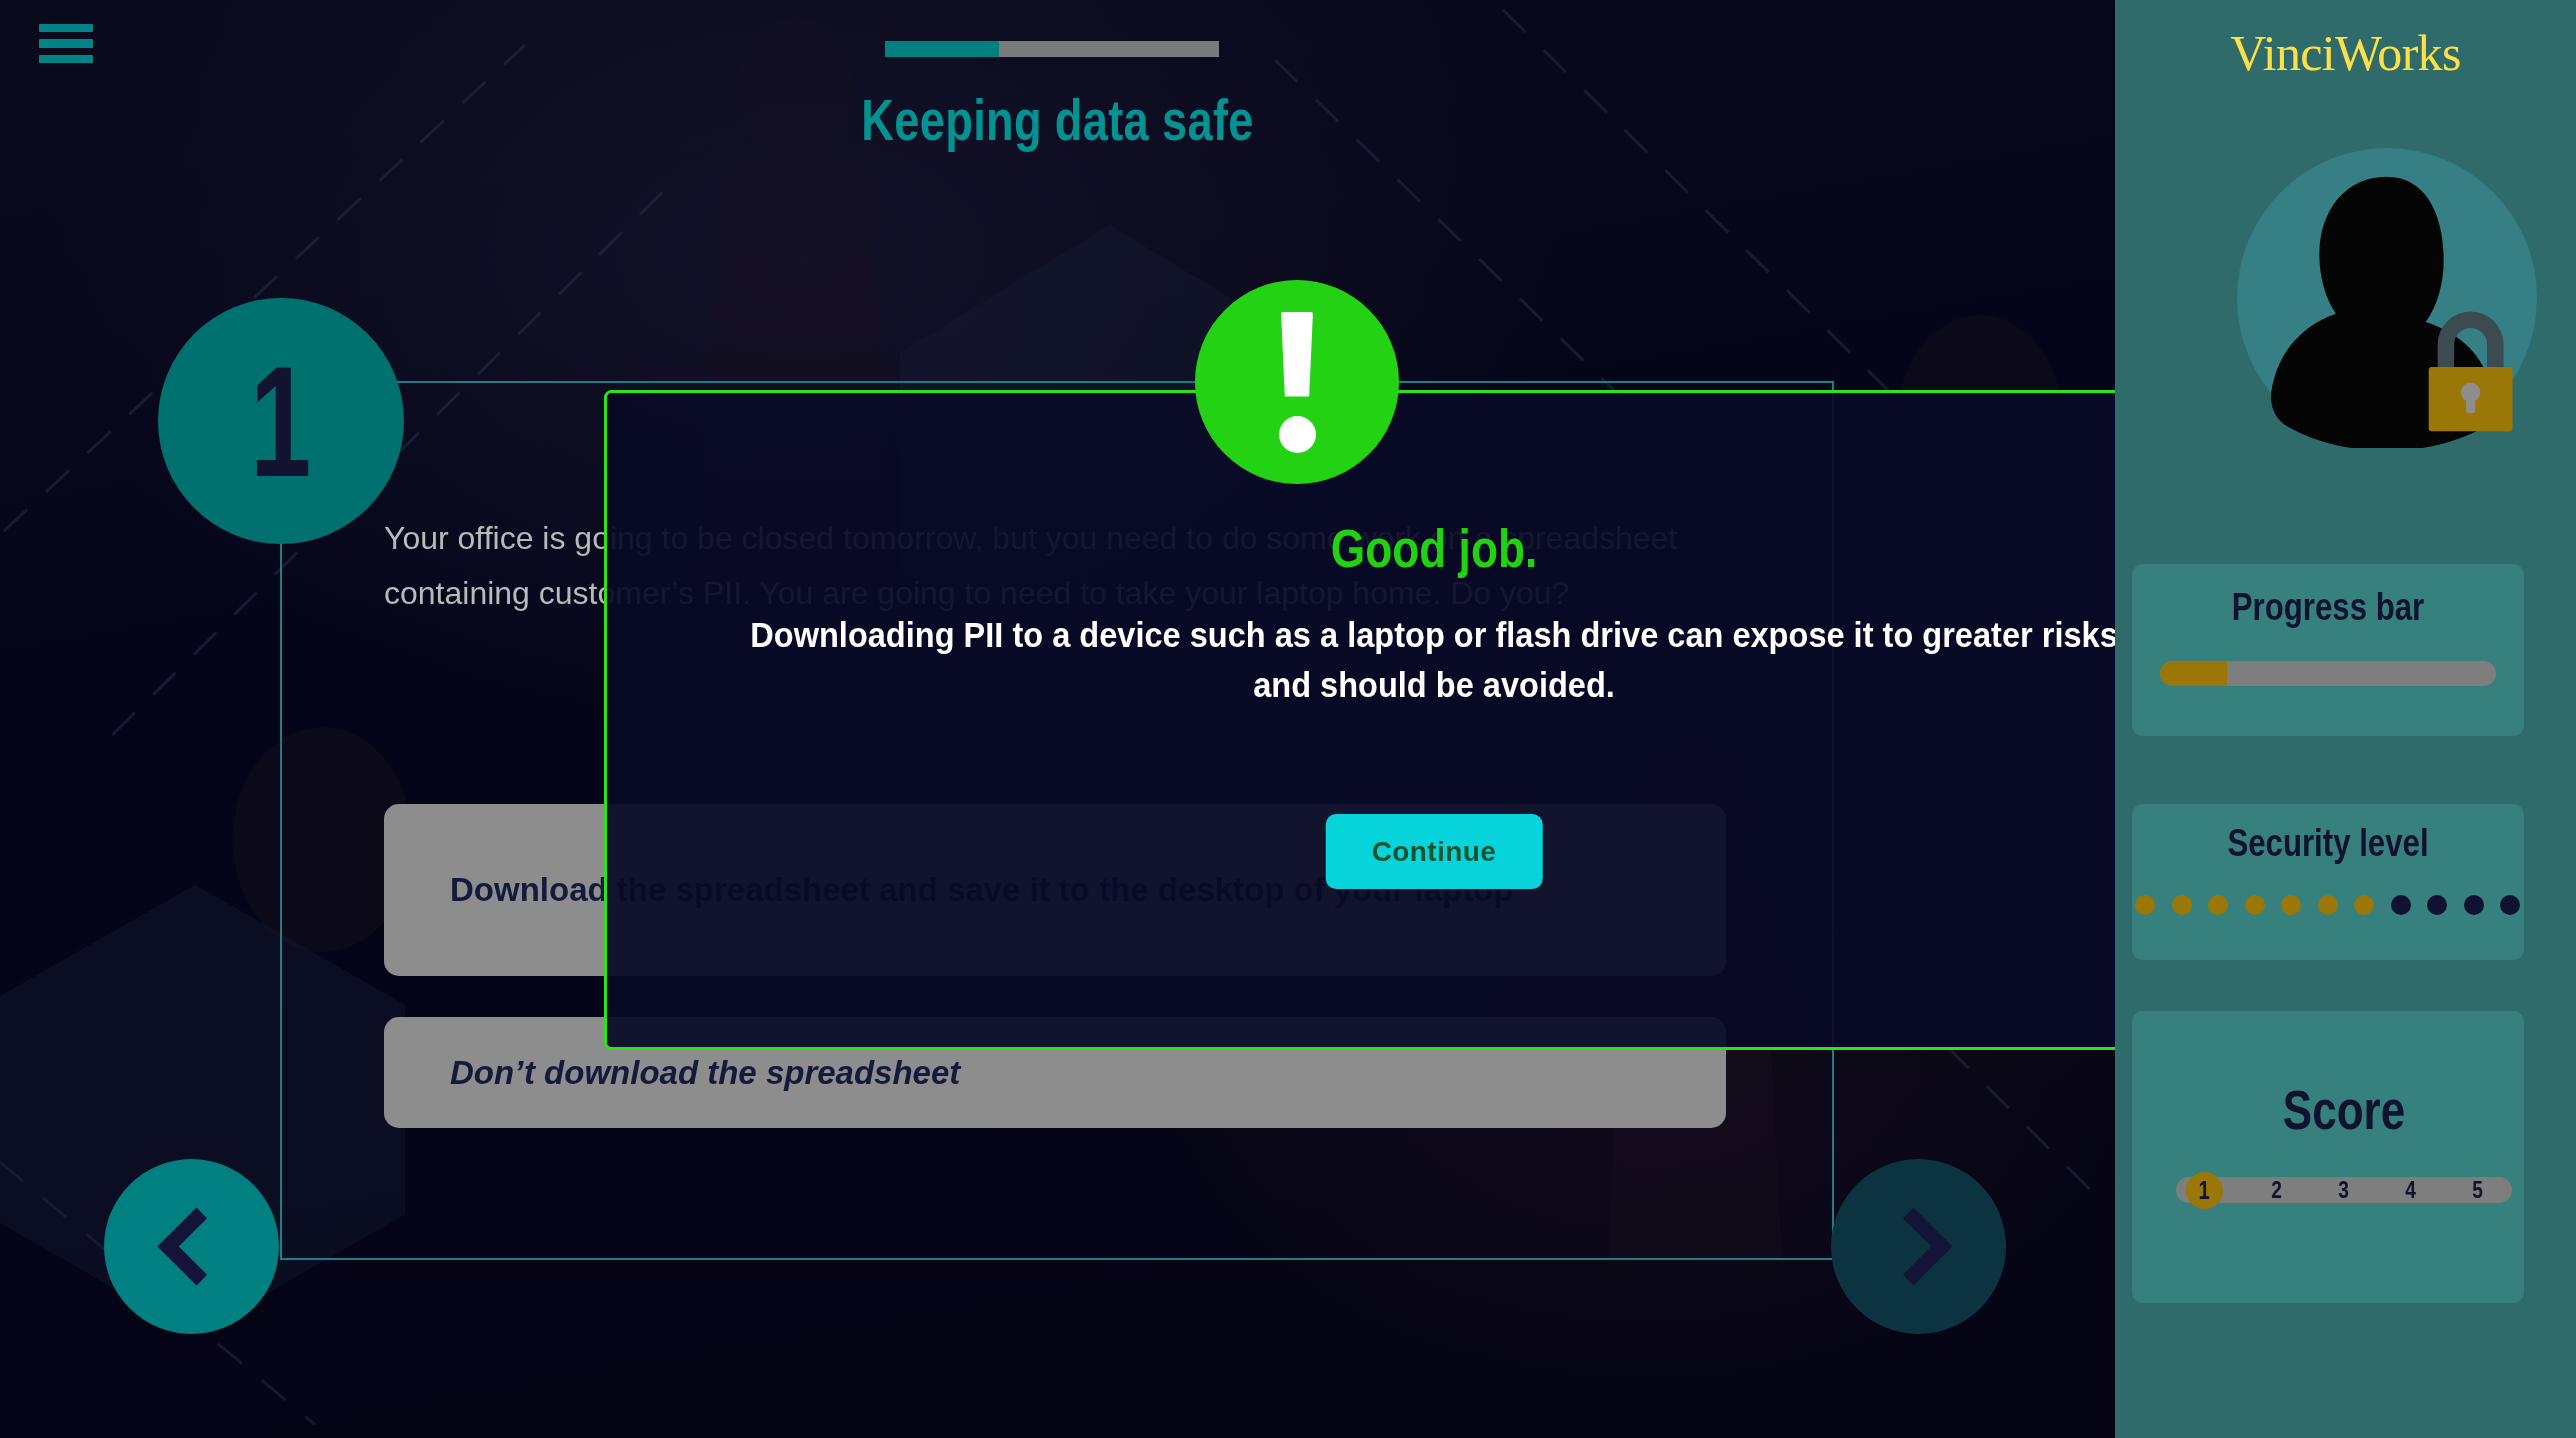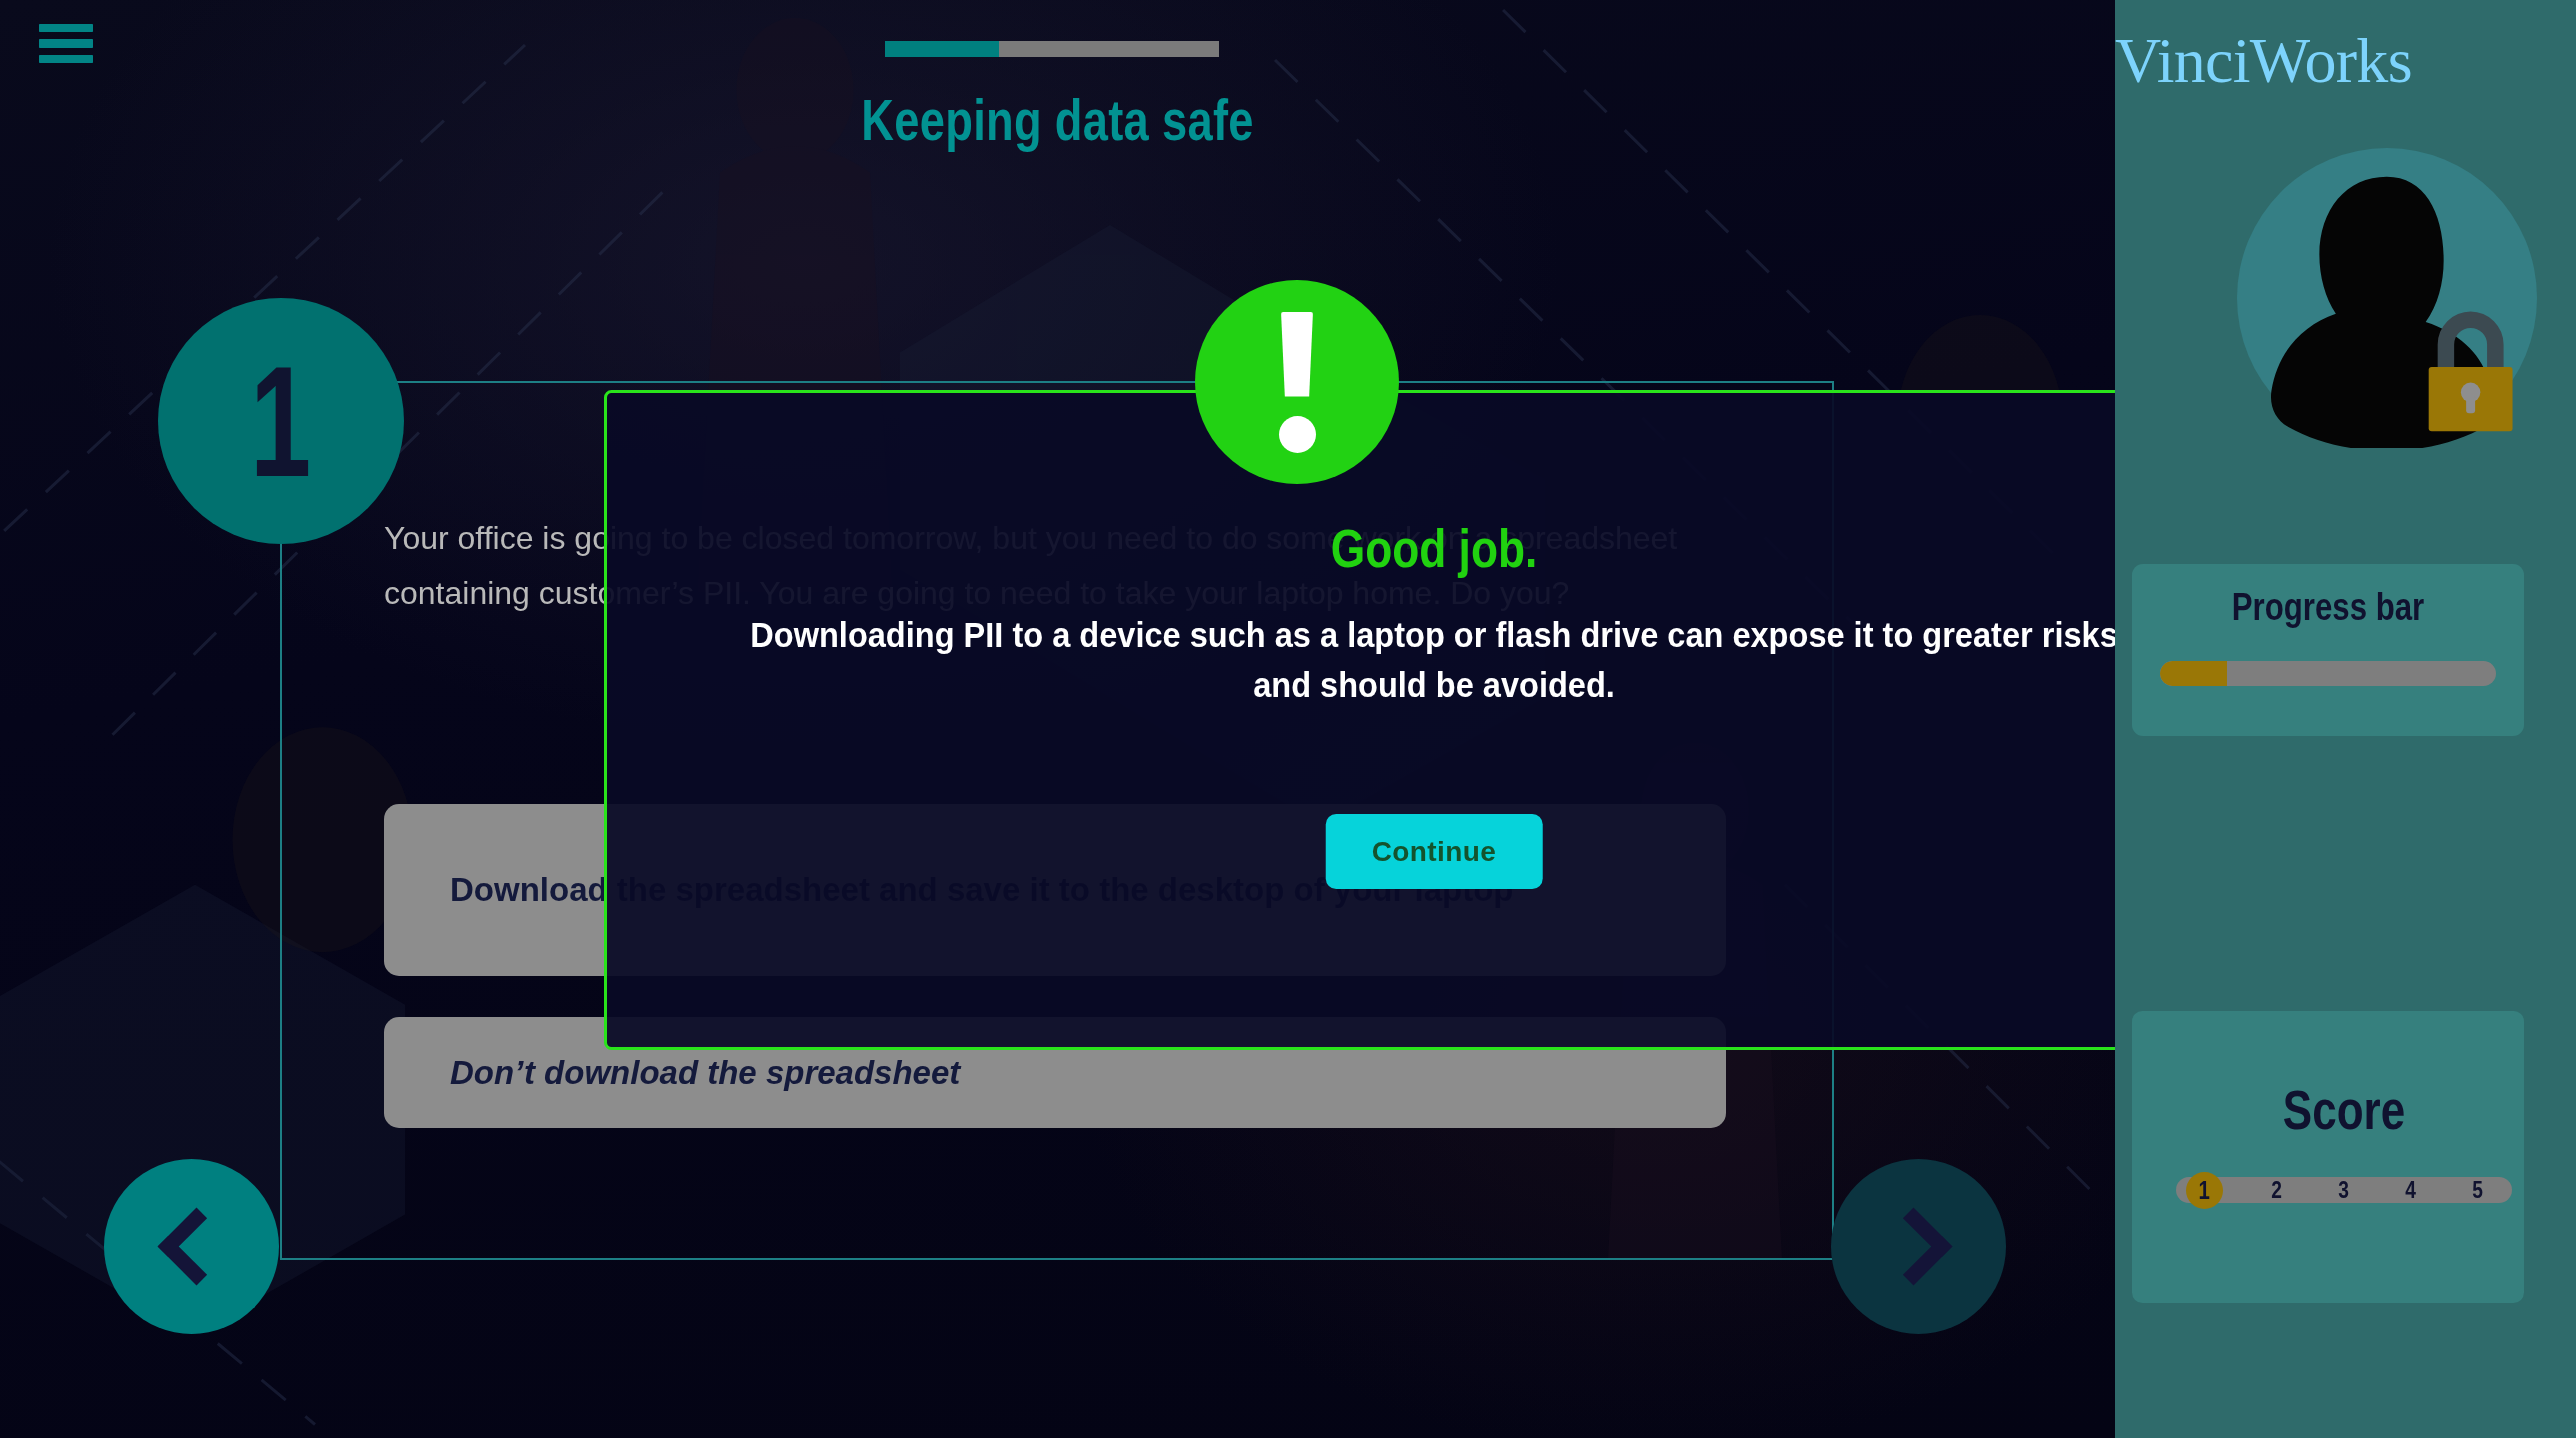--- a/index.html
+++ b/index.html
@@ -208,23 +208,24 @@
     position: relative;
     width: 461px;
     height: 1438px;
     background: #2f6b6b;
     flex: none;
   }
 
   .brand {
     position: absolute;
     left: 0; right: 0; top: 24px;
+    text-align: center;
     font-family: "Liberation Serif", serif;
-    font-size: 64px;
-    color: #7dd3fc;
+    font-size: 50px;
+    color: #fde047;
     letter-spacing: -0.7px;
   }
 
   .avatar-wrap {
     position: absolute;
     left: 122px; top: 148px;
     width: 307px; height: 300px;
   }
   .avatar-disc {
     position: absolute; left: 0; top: 0;
@@ -398,20 +399,36 @@
       </svg>
     </div>
 
     <div class="panel panel-progress">
       <div class="panel-title">Progress bar</div>
       <div class="prog-track">
         <div class="prog-fill" id="sideProgFill" style="width: 20%;"></div>
       </div>
     </div>
 
+    <div class="panel panel-security">
+      <div class="panel-title">Security level</div>
+      <div class="dots" id="securityDots">
+          <div class="dot on"></div>
+          <div class="dot on"></div>
+          <div class="dot on"></div>
+          <div class="dot on"></div>
+          <div class="dot on"></div>
+          <div class="dot on"></div>
+          <div class="dot on"></div>
+          <div class="dot off"></div>
+          <div class="dot off"></div>
+          <div class="dot off"></div>
+          <div class="dot off"></div>
+        </div>
+    </div>
 
     <div class="panel panel-score">
       <div class="panel-title">Score</div>
       <div class="score-track-wrap">
         <div class="score-track" id="scoreTrack">
             <span>1</span>
             <span>2</span>
             <span>3</span>
             <span>4</span>
             <span>5</span>

